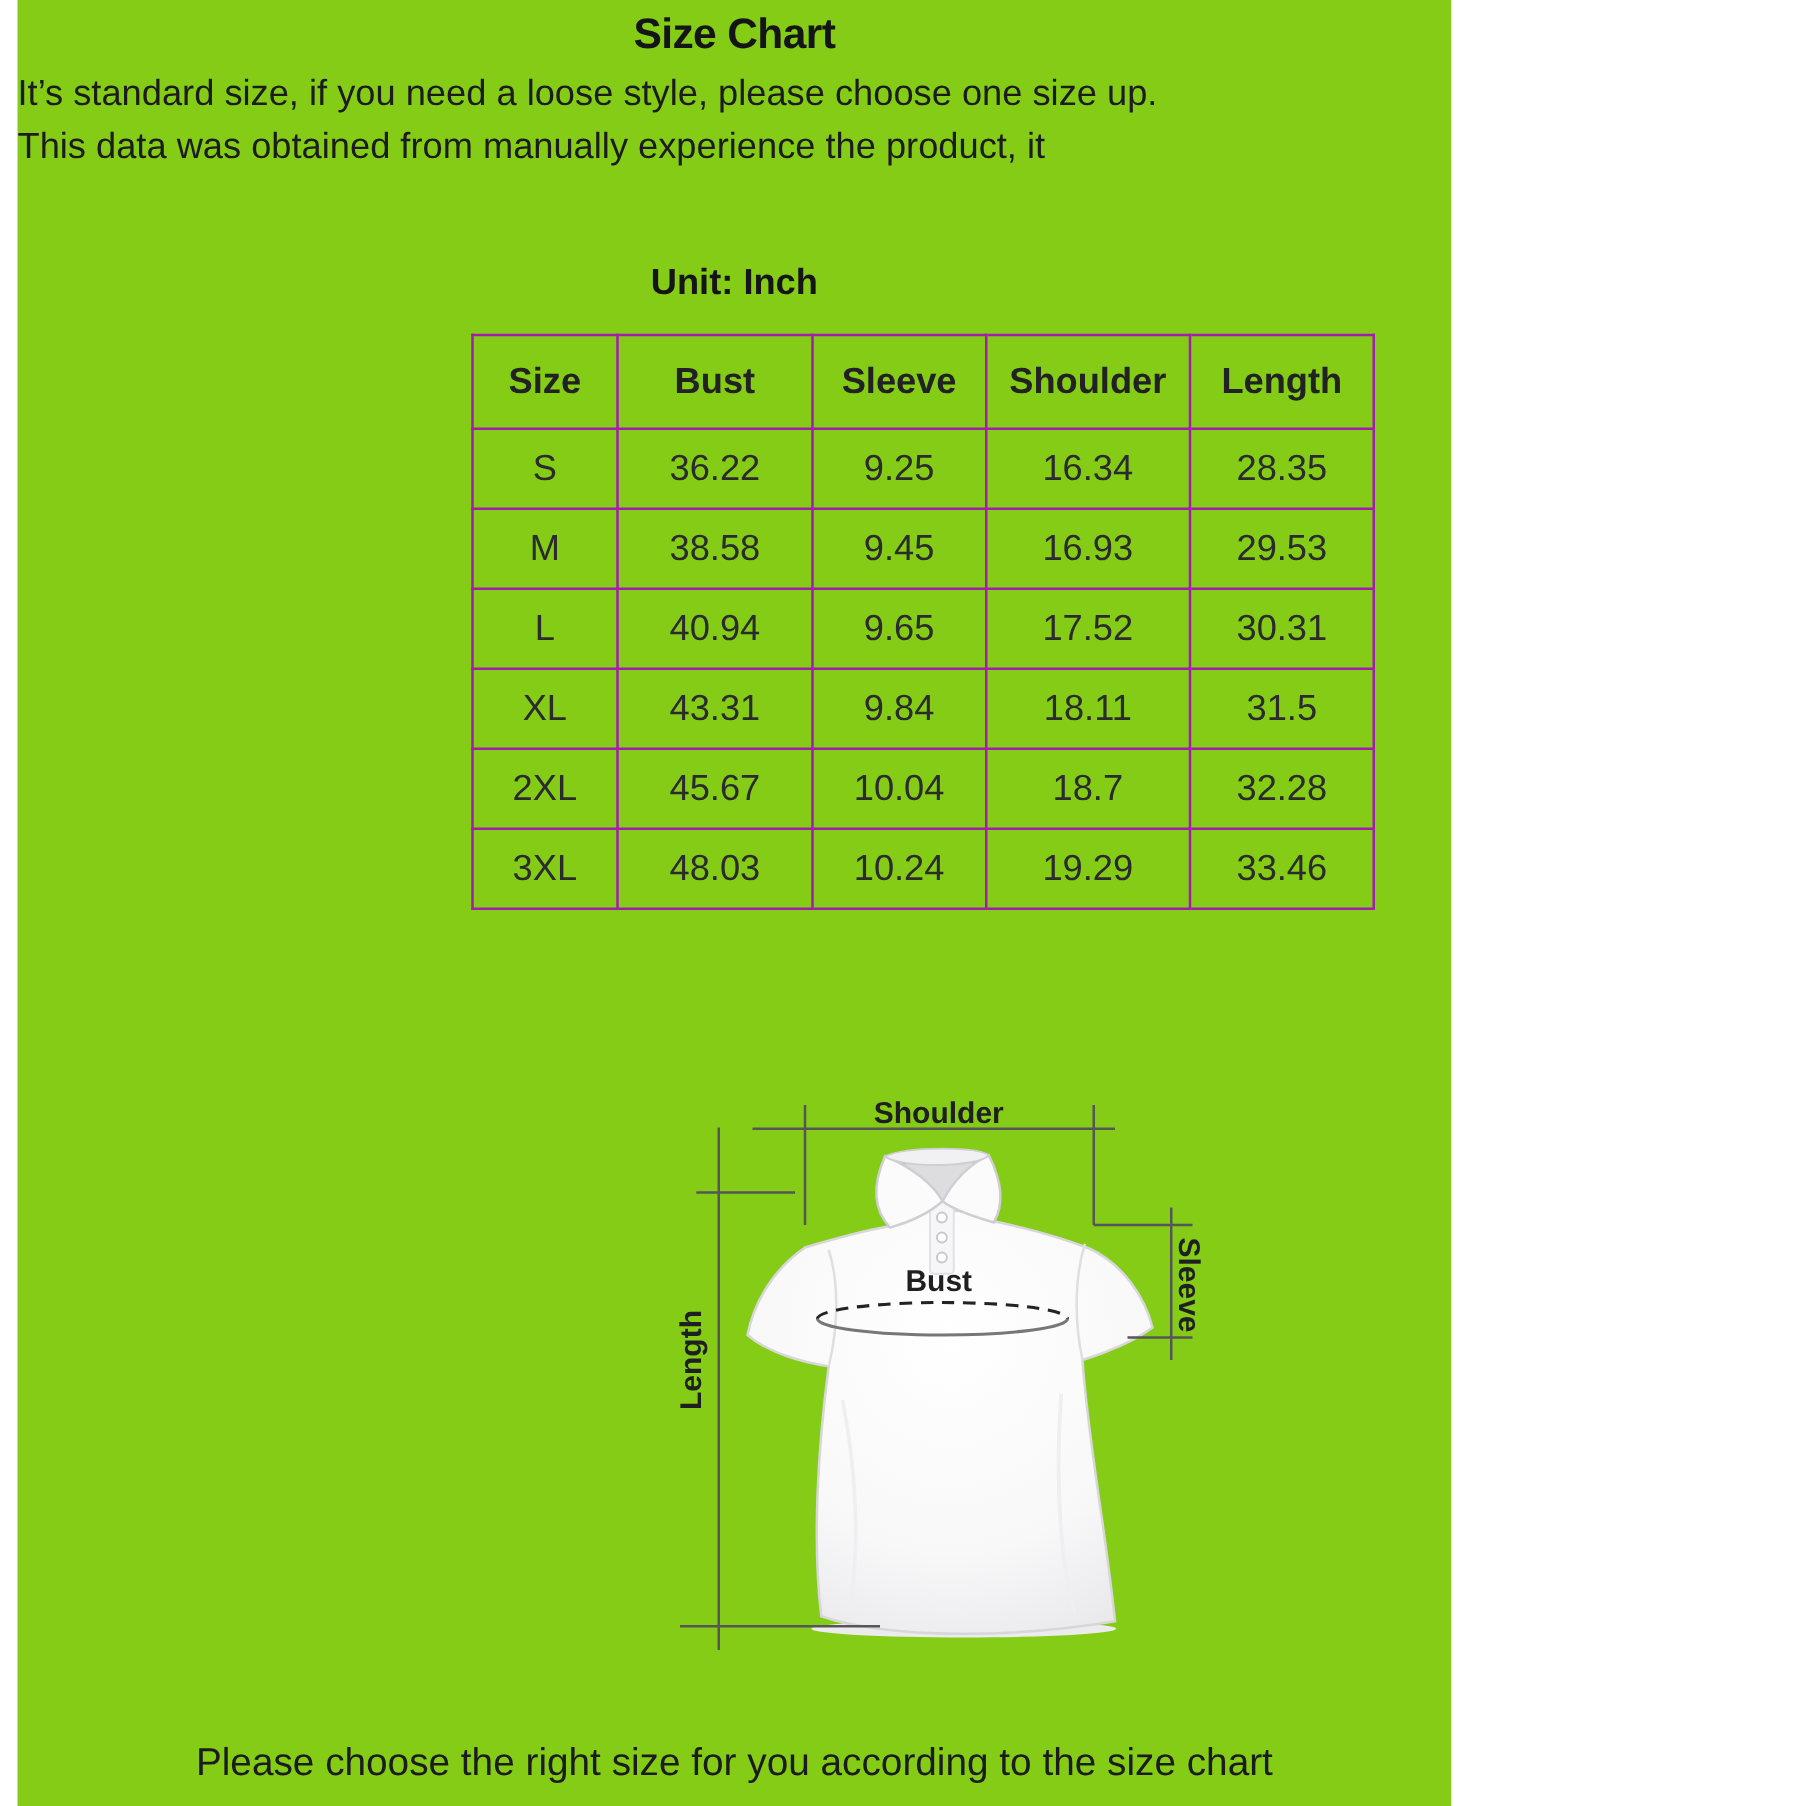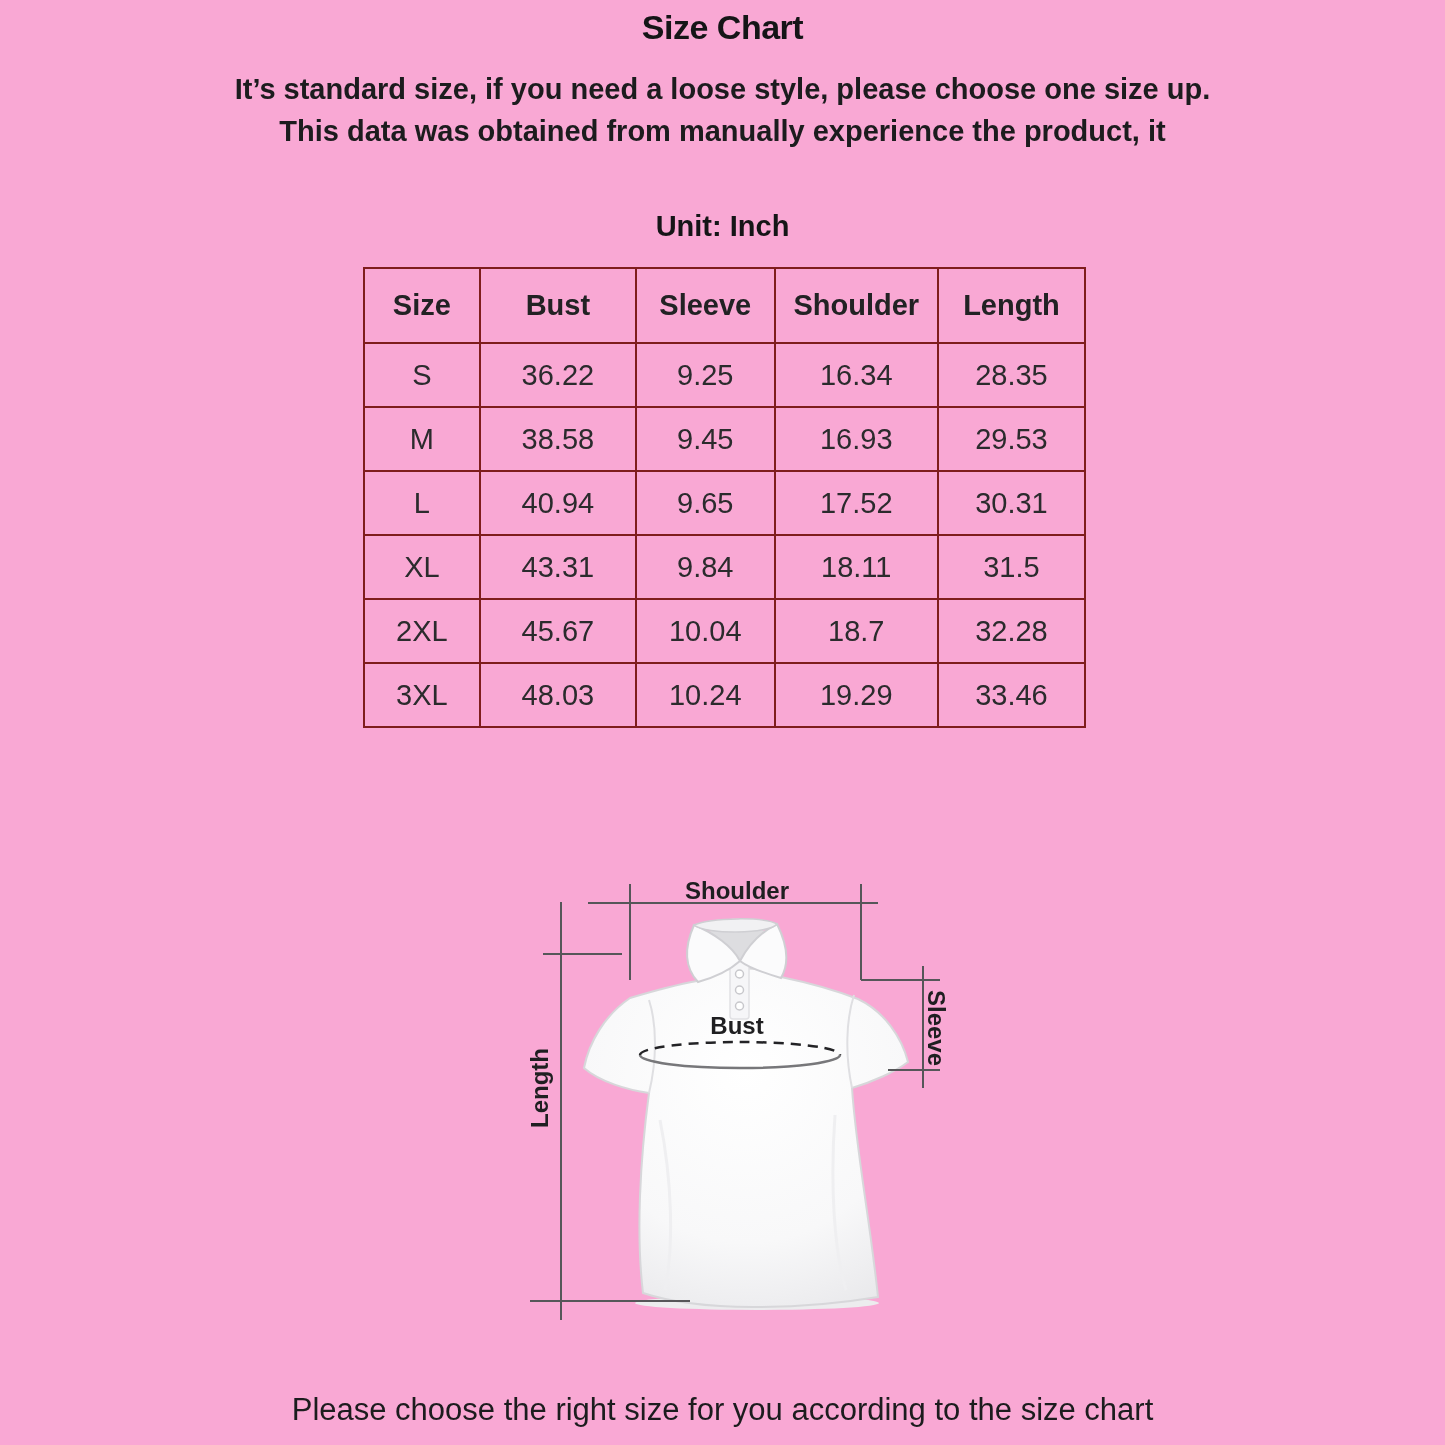--- a/index.html
+++ b/index.html
@@ -1,39 +1,39 @@
 <!DOCTYPE html>
 <html><head>
 <meta charset="utf-8">
 <style>
   html,body{margin:0;padding:0;background:#ffffff;}
   body{width:1445px;height:1445px;font-family:"Liberation Sans",sans-serif;color:#1c1c1e;}
-  .page{position:relative;width:1445px;height:1445px;overflow:hidden;background:#f9a8d4;}
+  .page{position:relative;width:1147px;height:1445px;overflow:hidden;background:#84cc16;margin-left:14px;}
 
   .title{
     position:absolute;top:8px;left:0;width:100%;
     text-align:center;font-size:34px;font-weight:bold;letter-spacing:-0.5px;
     line-height:38px;color:#151517;
   }
   .size-note{
-    position:absolute;top:68px;left:0;width:100%;
-    text-align:center;font-size:29px;line-height:42px;color:#1c1c1e;font-weight:bold;
+    position:absolute;top:54px;left:0;width:100%;
+    font-size:29px;line-height:42px;color:#1c1c1e;
   }
   .unit{
     position:absolute;top:209px;left:0;width:100%;
     text-align:center;font-size:29px;font-weight:bold;line-height:34px;color:#151517;
   }
 
   table.size-table{
     position:absolute;left:363px;top:267px;width:723px;
     border-collapse:collapse;table-layout:fixed;
     font-size:29px;color:#2b2b2d;
   }
   table.size-table th, table.size-table td{
-    border:2px solid #7f1d1d;text-align:center;vertical-align:middle;
+    border:2px solid #a21caf;text-align:center;vertical-align:middle;
     padding:0;overflow:hidden;
   }
   table.size-table th{height:73px;font-weight:bold;font-size:29px;color:#222224;}
   table.size-table td{height:62px;font-weight:normal;}
   .col-size{width:16.0%;} .col-bust{width:21.7%;} .col-sleeve{width:19.2%;}
   .col-shoulder{width:22.7%;} .col-length{width:20.4%;}
 
   .diagram-svg{position:absolute;left:500px;top:860px;width:500px;height:470px;}
 
   .dlabel{

